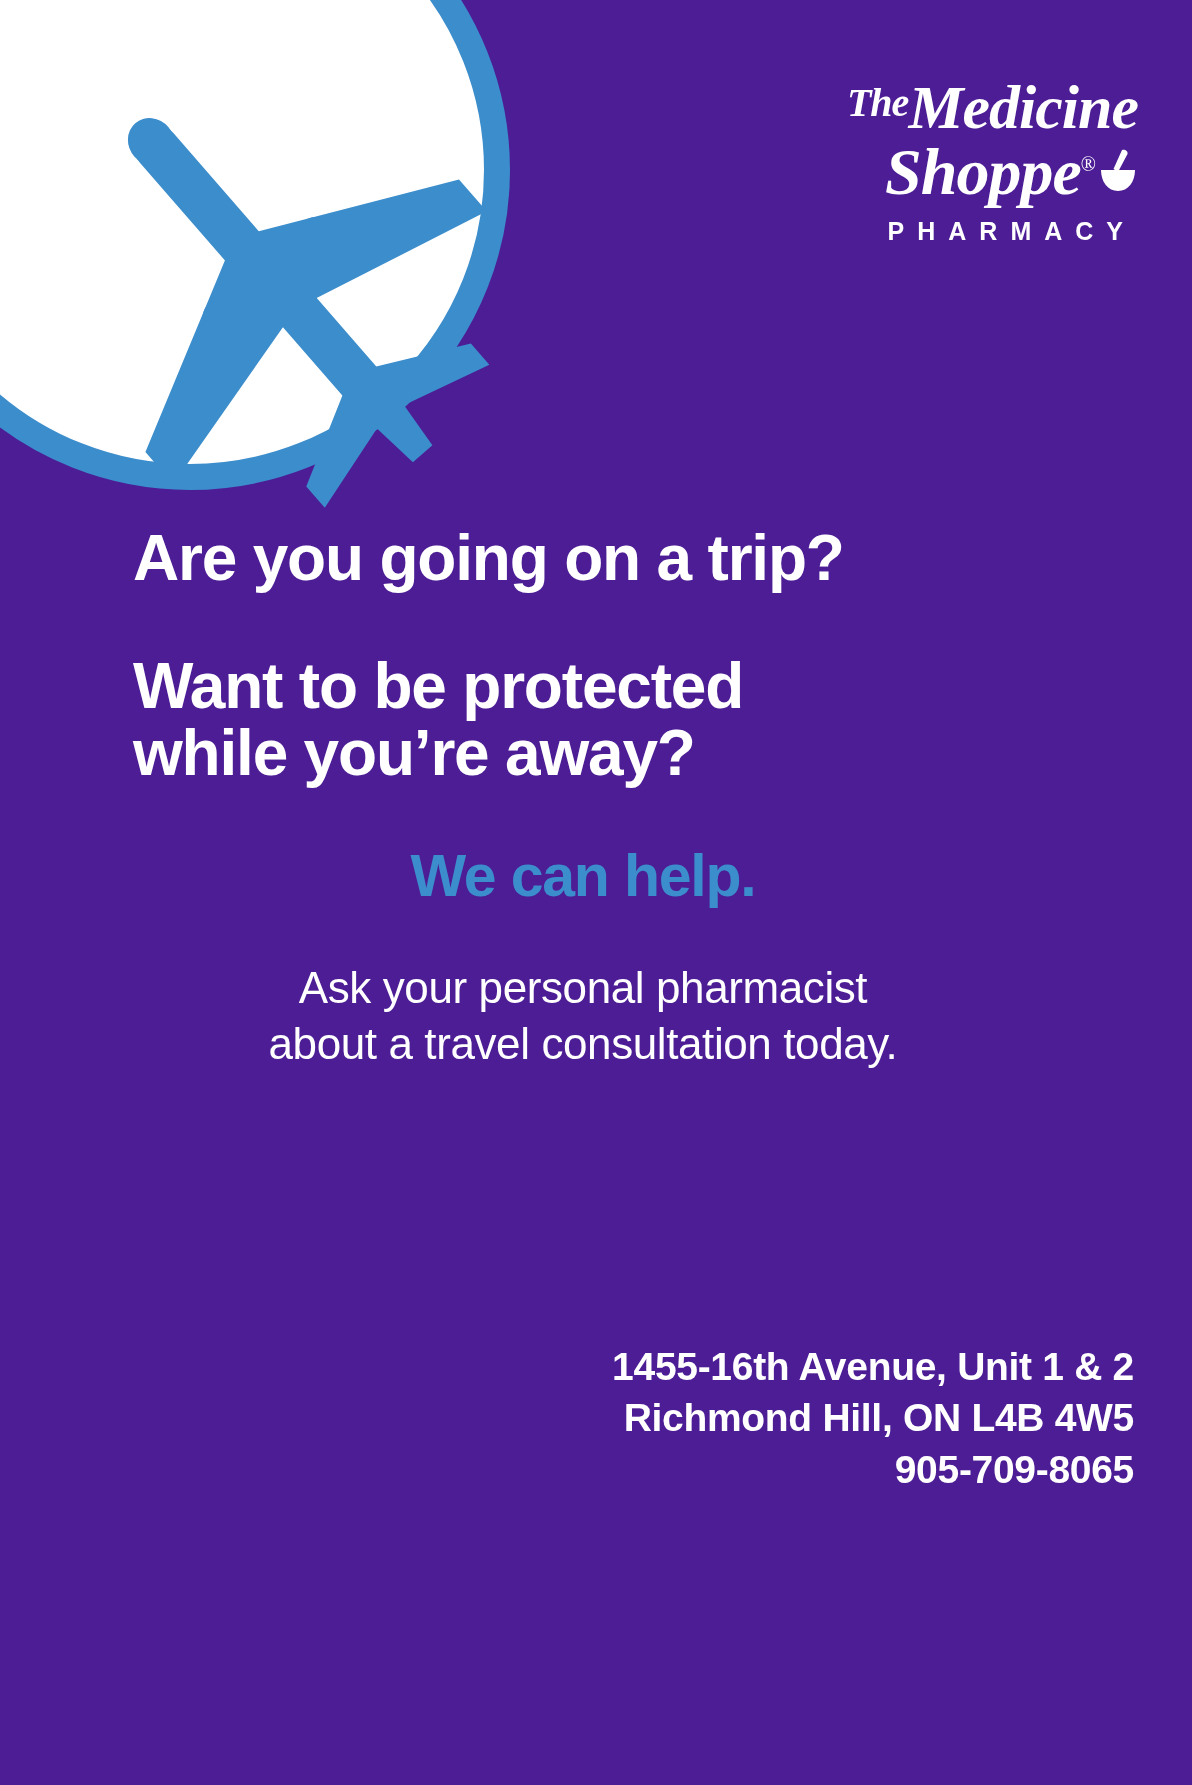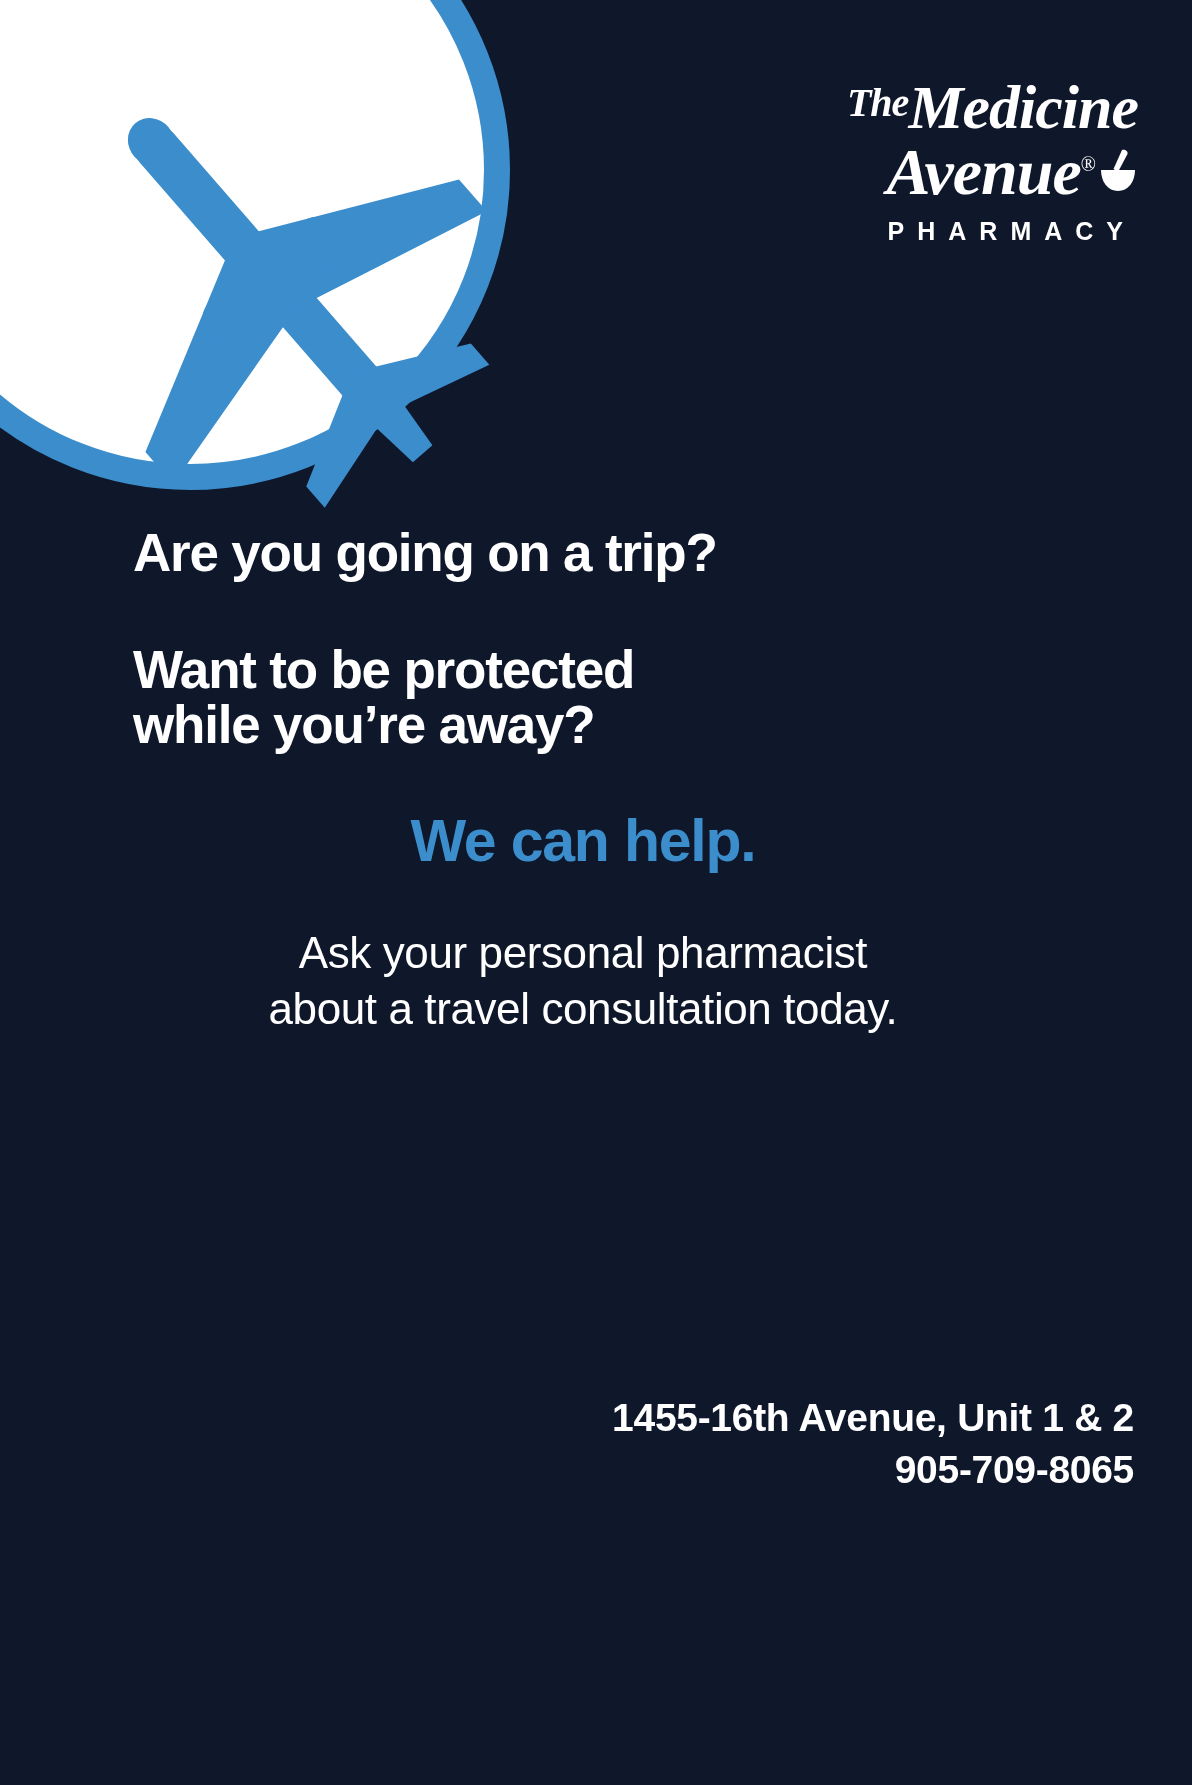--- a/index.html
+++ b/index.html
@@ -12,21 +12,21 @@
     background: #1a2a54;
     font-family: "Liberation Sans", sans-serif;
     overflow: hidden;
     position: relative;
   }
 
   #poster {
     position: relative;
     width: 1192px;
     height: 1785px;
-    background: #0f172a;
+    background: #4c1d95;
     overflow: hidden;
   }
 
   
   .badge {
     position: absolute;
     left: -130px;
     top: -150px;
     width: 640px;
     height: 640px;
@@ -119,21 +119,21 @@
   
   .copy {
     position: absolute;
     left: 133px;
     top: 525px;
     width: 900px;
     z-index: 4;
   }
   .headline {
     color: #ffffff;
-    font-size: 53px;
+    font-size: 64px;
     font-weight: bold;
     line-height: 1.05;
     letter-spacing: -1.2px;
     margin: 0;
     white-space: pre-line;
   }
   .headline-2 {
     margin-top: 61px;
   }
   .subhead-accent {
@@ -197,34 +197,35 @@
         <ellipse cx="36.5" cy="47.5" rx="4.2" ry="6.4"></ellipse>
         <ellipse cx="63.9" cy="47.5" rx="4.2" ry="6.4"></ellipse>
 
         <path d="M46 80 L54.5 80 L53 95 L47.5 95 Z"></path>
       </g>
     </svg>
   </div>
 
   <div class="logo">
     <span class="logo-line1"><span class="logo-the">The</span><span>Medicine</span></span>
-    <span class="logo-line2"><span>Avenue</span><span class="logo-reg">®</span><span class="logo-mortar"><svg width="40" height="46" viewBox="0 0 40 46" xmlns="http://www.w3.org/2000/svg" aria-hidden="true">
+    <span class="logo-line2"><span>Shoppe</span><span class="logo-reg">®</span><span class="logo-mortar"><svg width="40" height="46" viewBox="0 0 40 46" xmlns="http://www.w3.org/2000/svg" aria-hidden="true">
             <path d="M24 2 C27 1 30 3 29.5 6 L20 24 L15.5 21 Z" fill="#ffffff"></path>
             <path d="M3 22 L37 22 C37 34 30 43 20 43 C10 43 3 34 3 22 Z" fill="#ffffff"></path>
           </svg></span></span>
     <span class="logo-pharmacy">PHARMACY</span>
   </div>
 
   <div class="copy">
     <p class="headline">Are you going on a trip?</p>
     <p class="headline headline-2">Want to be protected
 while you’re away?</p>
     <p class="subhead-accent">We can help.</p>
     <p class="bodycopy">Ask your personal pharmacist
 about a travel consultation today.</p>
   </div>
 
   <div class="footer">
     <span class="footer-line">1455-16th Avenue, Unit 1 &amp; 2</span>
+    <span class="footer-line">Richmond Hill, ON L4B 4W5</span>
     <span class="footer-line">905-709-8065</span>
   </div>
 
 </div>
 
 </body></html>

